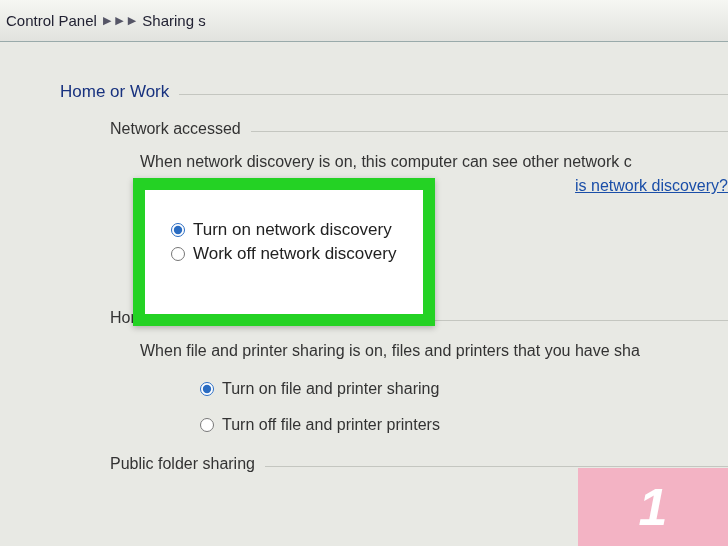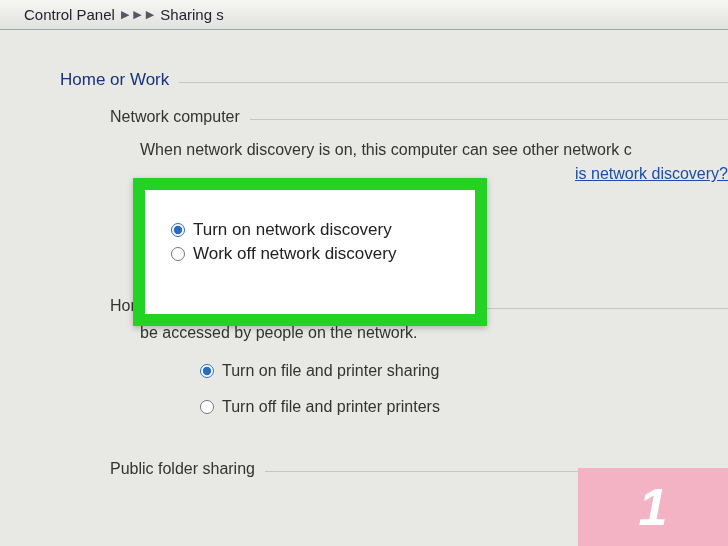--- a/index.html
+++ b/index.html
@@ -3,24 +3,24 @@
 <meta charset="utf-8">
 <style>
   * { box-sizing: border-box; margin: 0; padding: 0; }
   body {
     width: 728px; height: 546px; overflow: hidden;
     font-family: "Segoe UI", Tahoma, sans-serif;
     background: #e8e9e4; color: #2a2a2a;
     position: relative;
   }
   .breadcrumb {
-    display: flex; align-items: center; height: 30px;
+    display: flex; align-items: center; height: 42px;
     background: linear-gradient(#f6f7f3, #e1e2de);
     border-bottom: 1px solid #9aa;
-    padding-left: 20px; font-size: 15px; color: #223;
+    padding-left: 2px; font-size: 15px; color: #223;
     white-space: nowrap;
   }
   .breadcrumb .bc-item { padding: 0 4px; cursor: default; }
   .breadcrumb .chev { font-size: 11px; color: #556; padding: 0 2px; }
   .content { padding: 18px 0 0 0; }
   .section-row {
     display: flex; align-items: center; margin: 22px 0 18px 60px;
   }
   .section-title { color: #18327f; font-size: 17px; margin-right: 10px; white-space: nowrap; }
   .section-line {
@@ -42,21 +42,21 @@
   .radio-item {
     display: flex; align-items: center; font-size: 16px; color: #333;
     margin: 18px 0; cursor: default;
   }
   .radio-item input { margin-right: 8px; }
   input[type=radio] { accent-color: #2a6cc2; width: 14px; height: 14px; }
 
   
   .callout {
     position: absolute; left: 133px; top: 178px;
-    width: 354px; height: 148px;
+    width: 302px; height: 148px;
     background: #fff;
     border: 12px solid #24d224;
     box-shadow: 0 2px 6px rgba(0,0,0,.25);
     padding: 26px 20px 10px 26px;
   }
   .callout .radio-item { font-size: 17px; margin: 4px 0; color: #222; }
 
   
   .watermark {
     position: absolute; right: 0; bottom: 0;
@@ -78,47 +78,47 @@
 </div>
 
 <div class="content">
 
   <div class="section-row">
     <span class="section-title">Home or Work</span>
     <span class="section-line"></span>
   </div>
 
   <div class="subsection-row">
-    <span class="sub-title">Network computer</span>
+    <span class="sub-title">Network accessed</span>
     <span class="section-line"></span>
   </div>
   <div class="desc">When network discovery is on, this computer can see other network c</div>
   <div class="linkline">
     <a>is network discovery?</a>
   </div>
 
   <div style="height:96px"></div>
 
   <div class="subsection-row">
     <span class="sub-title">Home</span>
     <span class="section-line"></span>
   </div>
-  <div class="desc" style="margin-top:0">be accessed by people on the network.</div>
+  <div class="desc">When file and printer sharing is on, files and printers that you have sha</div>
   <div class="radio-group" style="margin-top:14px">
     <label class="radio-item">
       <input type="radio" name="fps" checked="" style="">
       <span>Turn on file and printer sharing</span>
     </label>
     <label class="radio-item">
       <input type="radio" name="fps" style="">
       <span>Turn off file and printer printers</span>
     </label>
   </div>
 
-  <div class="subsection-row" style="margin-top:44px">
+  <div class="subsection-row" style="margin-top:21px">
     <span class="sub-title">Public folder sharing</span>
     <span class="section-line"></span>
   </div>
 
 </div>
 
 <div class="callout">
   <label class="radio-item">
     <input type="radio" name="nd" checked="" style="">
     <span>Turn on network discovery</span>

